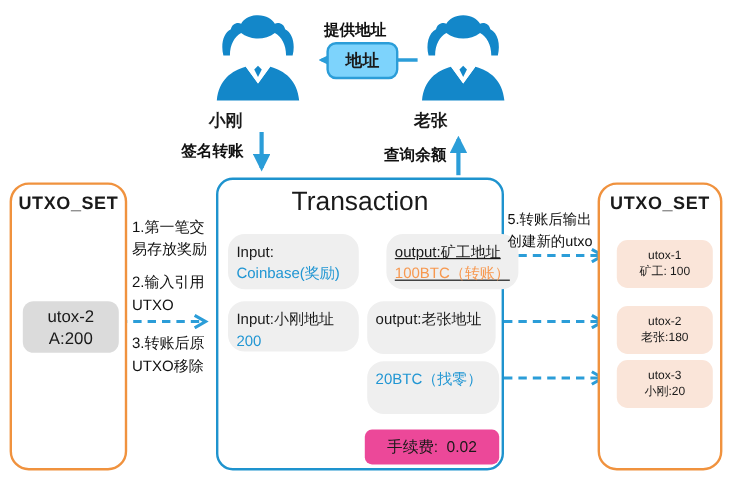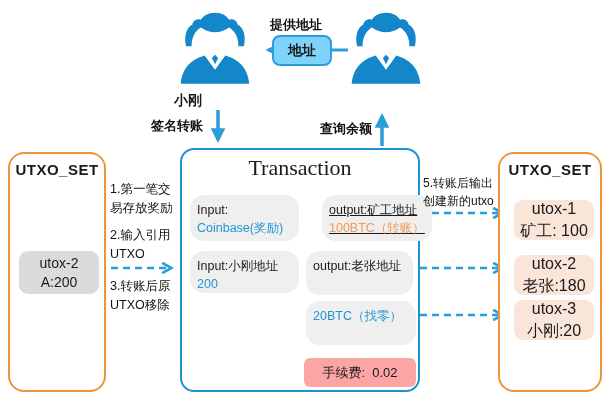--- a/index.html
+++ b/index.html
@@ -32,40 +32,40 @@
     position:absolute; left:0; right:0; top:7px; text-align:center;
     font-size:15px; font-weight:bold; letter-spacing:0.5px;
   }
 
   .tx-box {
     box-sizing:border-box; border:2.5px solid #1E93CE; border-radius:14px;
     background:#fff;
   }
   .tx-title {
     position:absolute; left:0; right:0; top:5px; text-align:center;
-    font-size:22px; color:#1a1a1a;font-family:Liberation Serif, serif;
+    font-size:22px; color:#1a1a1a;
   }
 
   .cell {
     position:absolute; box-sizing:border-box; background:#EFEFEF; border-radius:14px;
     padding:6px 7px; font-size:12.5px; line-height:1.45; white-space:nowrap;
   }
   .cell .v-blue   { color:#2196D3; }
   .cell .v-orange { color:#F7984F; }
 
   .chip {
     position:absolute; box-sizing:border-box; border-radius:9px;
     display:flex; flex-direction:column; align-items:center; justify-content:center;
-    font-size:16px; line-height:1.35; text-align:center;
+    font-size:10px; line-height:1.35; text-align:center;
   }
   .chip.gray  { background:#DBDBDB; font-size:14px; }
   .chip.peach { background:#FAE5D9; }
 
   .fee-box {
-    position:absolute; box-sizing:border-box; background:#fca5a5; border-radius:6px;
+    position:absolute; box-sizing:border-box; background:#ec4899; border-radius:6px;
     display:flex; align-items:center; justify-content:center; gap:7px;
     font-size:13px;
   }
 
   .note { position:absolute; font-size:12.5px; line-height:1.55; color:#111; }
   .note.small { font-size:12px; line-height:1.5; }
 </style>
 </head>
 <body>
 
@@ -107,20 +107,21 @@
 
   <div class="abs" style="left:347px; top:3px;">
     <svg class="avatar" viewBox="0 0 100 94">
       <ellipse cx="50" cy="34" rx="21" ry="23" fill="#ffffff"></ellipse>
       <path d="M50 3 C41 3 35 7 32 12 C27 10 22 13 21 18 C13 22 10 34 13 46 L20 46 C20 34 25 26 32 22 C37 26 44 28 50 28 C56 28 63 26 68 22 C75 26 80 34 80 46 L87 46 C90 34 87 22 79 18 C78 13 73 10 68 12 C65 7 59 3 50 3 Z" fill="#1387C9"></path>
       <path d="M6 94 C8 72 22 62 37 58 L50 76 L63 58 C78 62 92 72 94 94 Z" fill="#1387C9"></path>
       <path d="M37 58 L50 76 L63 58 L57 52 L50 62 L43 52 Z" fill="#ffffff"></path>
       <path d="M46 61 L50 69 L54 61 L50 57 Z" fill="#1387C9"></path>
     </svg>
   </div>
+  <div class="abs person-name" style="left:345px; top:92px; width:80px;">老张</div>
 
   <div class="abs flow-label" style="left:270px; top:16px;">提供地址</div>
   <div class="abs addr-box" style="left:272px; top:35px;">地址</div>
 
   <div class="abs flow-label" style="left:151px; top:117px;">签名转账</div>
   <div class="abs flow-label" style="left:320px; top:120px;">查询余额</div>
 
   <div class="abs utxo-set" style="left:8px; top:152px; width:98px; height:240px;">
     <div class="utxo-set-title">UTXO_SET</div>
     <div class="chip gray" style="left:9px; top:97px; width:80px; height:43px;">

